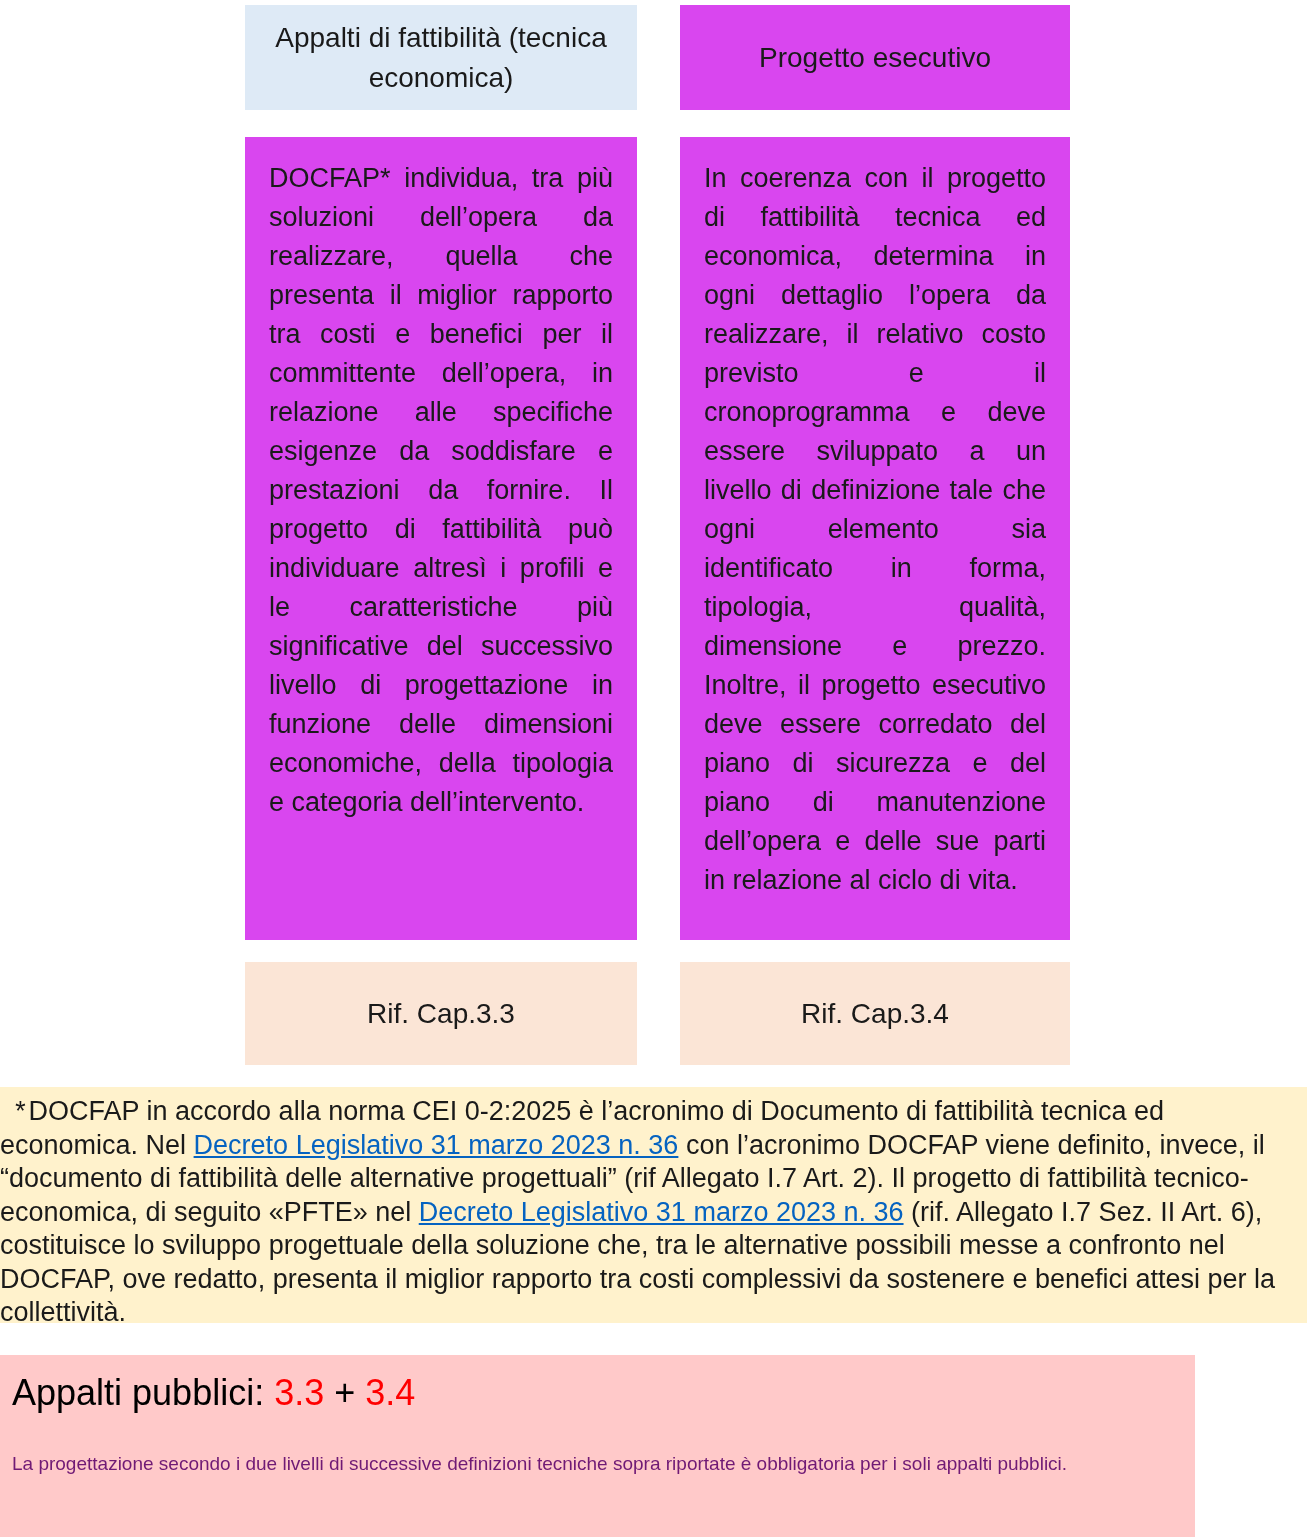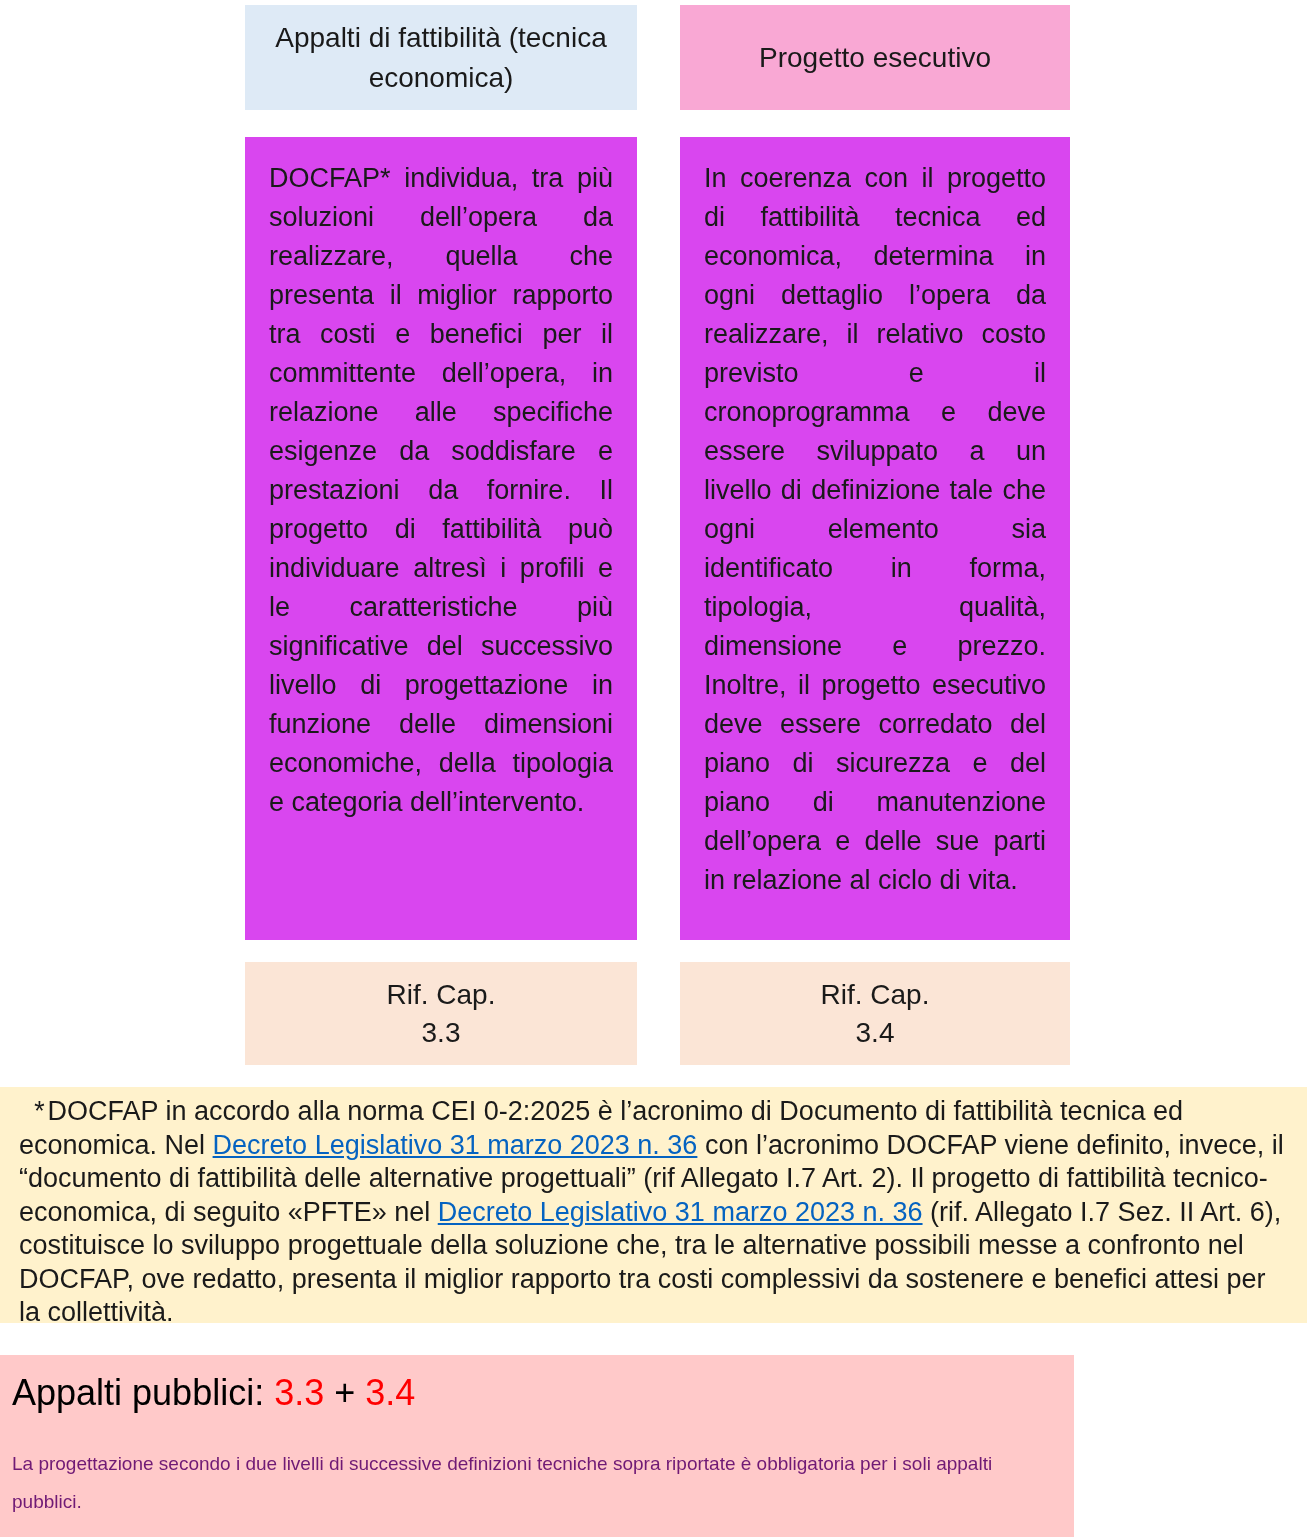--- a/index.html
+++ b/index.html
@@ -21,21 +21,21 @@
     display: flex;
     align-items: center;
     justify-content: center;
     text-align: center;
     font-size: 28px;
     line-height: 1.4;
     box-sizing: border-box;
     padding: 0 28px;
   }
   .col-header.blue  { left: 245px; width: 392px; background: #DEEAF6; }
-  .col-header.green { left: 680px; width: 390px; background: #f9a8d4; }
+  .col-header.green { left: 680px; width: 390px; background: #d946ef; }
 
   
   .body-box {
     position: absolute;
     top: 137px;
     height: 803px;
     background: #d946ef;
     box-sizing: border-box;
     padding: 22px 24px;
     font-size: 27px;
@@ -46,58 +46,58 @@
   .body-box.right { left: 680px; width: 390px; }
   .body-box p { margin: 0; }
 
   
   .ref-box {
     position: absolute;
     top: 962px;
     height: 103px;
     background: #FBE5D6;
     display: flex;
-    flex-direction: column;
+    flex-direction: row;
     align-items: center;
     justify-content: center;
     font-size: 28px;
     line-height: 38px;
     text-align: center;
   }
   .ref-box.left  { left: 245px; width: 392px; }
   .ref-box.right { left: 680px; width: 390px; }
 
   
   .footnote {
     position: absolute;
     left: 0;
     top: 1087px;
     width: 1307px;
     height: 236px;
     background: #FFF2CC;
     box-sizing: border-box;
-    padding: 8px 19px;
+    padding: 8px 0;
     font-size: 27px;
     line-height: 33.5px;
     text-align: left;
   }
   .footnote p { margin: 0; text-indent: 14px; }
   .footnote .ast { font-style: italic; padding-right: 4px; }
   .footnote a.link {
     color: #0563C1;
     text-decoration: underline;
     cursor: pointer;
   }
 
   
   .appalti {
     position: absolute;
     left: 0;
     top: 1355px;
-    width: 1074px;
+    width: 1195px;
     height: 182px;
     background: #FFC9C9;
     box-sizing: border-box;
     padding: 16px 12px 16px 12px;
   }
   .appalti-title { font-size: 36px; line-height: 44px; color: #000000; }
   .appalti-title .red { color: #FF0000; }
   .appalti-body {
     margin: 30px 0 0 0;
     font-size: 19px;

